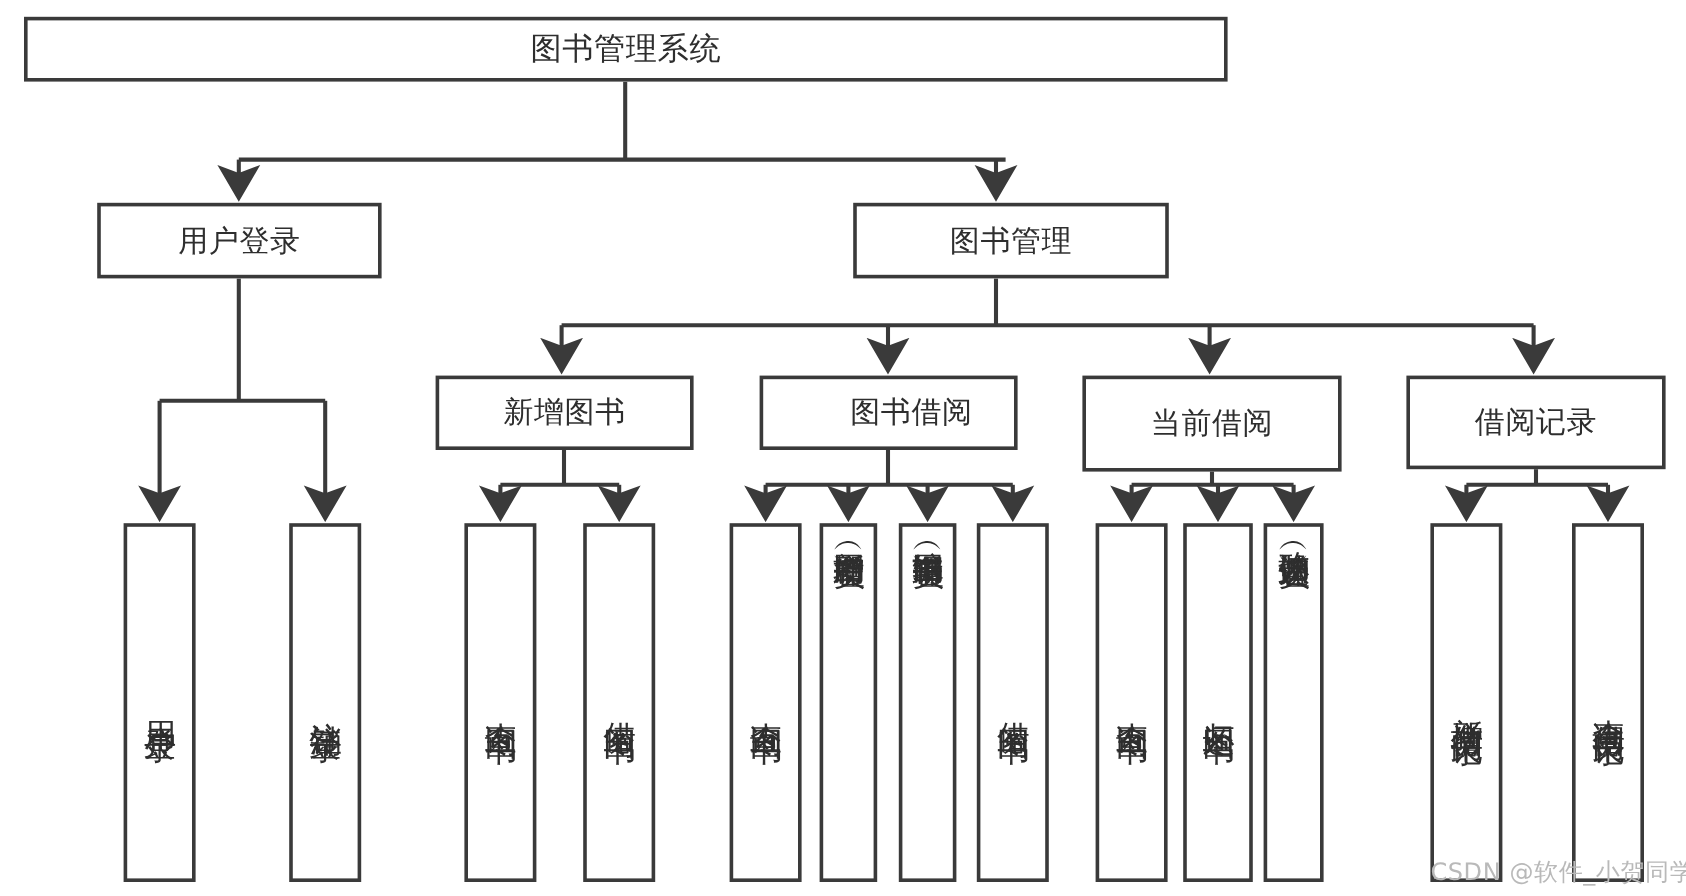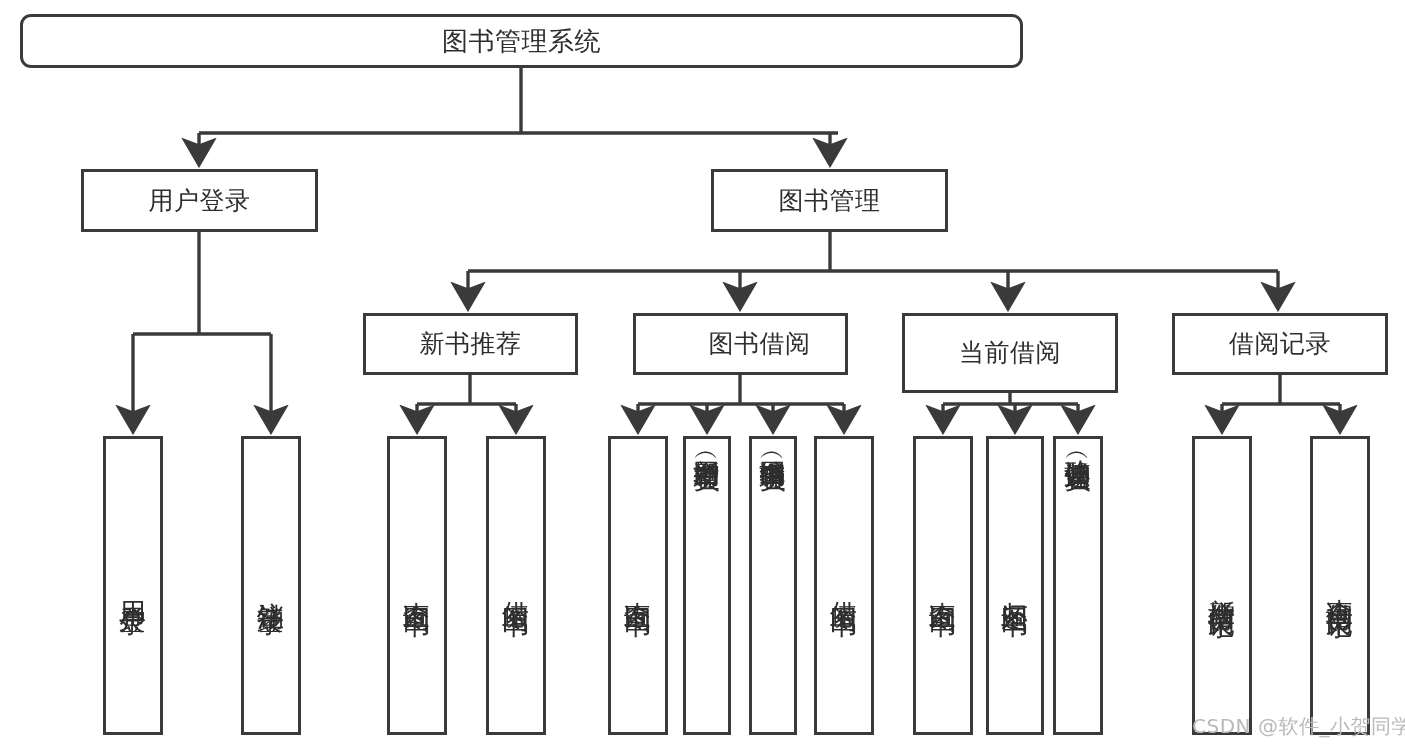--- a/index.html
+++ b/index.html
@@ -122,41 +122,41 @@
       <path d="M1015,404 L1015,430" marker-end="url(#arrow)"></path>
       <path d="M1078,404 L1078,430" marker-end="url(#arrow)"></path>
 
       <path d="M1280,375 L1280,404"></path>
       <path d="M1222,404 L1340,404"></path>
       <path d="M1222,404 L1222,430" marker-end="url(#arrow)"></path>
       <path d="M1340,404 L1340,430" marker-end="url(#arrow)"></path>
     </g>
   </svg>
 
-  <div class="node horiz root" style="left:20px; top:14px; width:1003px; height:54px;border-radius:11px;">
+  <div class="node horiz root" style="left:20px; top:14px; width:1003px; height:54px;">
     <span class="lbl">图书管理系统</span>
   </div>
 
   <div class="node horiz" style="left:81px; top:169px; width:237px; height:63px;">
     <span class="lbl">用户登录</span>
   </div>
-  <div class="node horiz" style="left:711px; top:169px; width:237px; height:63px;">
+  <div class="node horiz" style="left:711px; top:169px; width:263px; height:63px;">
     <span class="lbl">图书管理</span>
   </div>
 
   <div class="node horiz" style="left:363px; top:313px; width:215px; height:62px;">
-    <span class="lbl">新书推荐</span>
+    <span class="lbl">新增图书</span>
   </div>
   <div class="node horiz" style="left:633px; top:313px; width:215px; height:62px;padding-left:38px;">
     <span class="lbl">图书借阅</span>
   </div>
   <div class="node horiz" style="left:902px; top:313px; width:216px; height:80px;">
     <span class="lbl">当前借阅</span>
   </div>
-  <div class="node horiz" style="left:1172px; top:313px; width:216px; height:62px;">
+  <div class="node horiz" style="left:1172px; top:313px; width:216px; height:78px;">
     <span class="lbl">借阅记录</span>
   </div>
 
   <div class="node vert" style="left:103px; top:436px; width:60px; height:299px;">
     <span class="lbl">用户登录</span>
   </div>
   <div class="node vert" style="left:241px; top:436px; width:60px; height:299px;">
     <span class="lbl">注销登录</span>
   </div>
 

